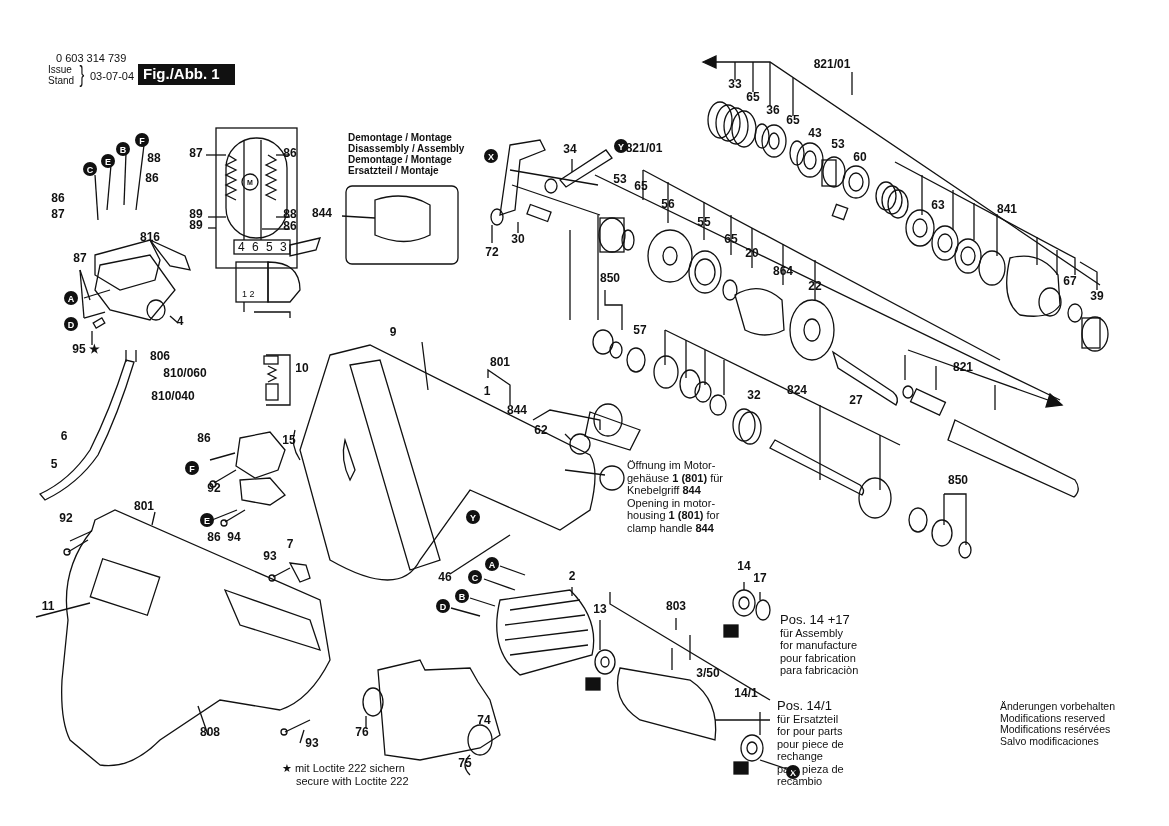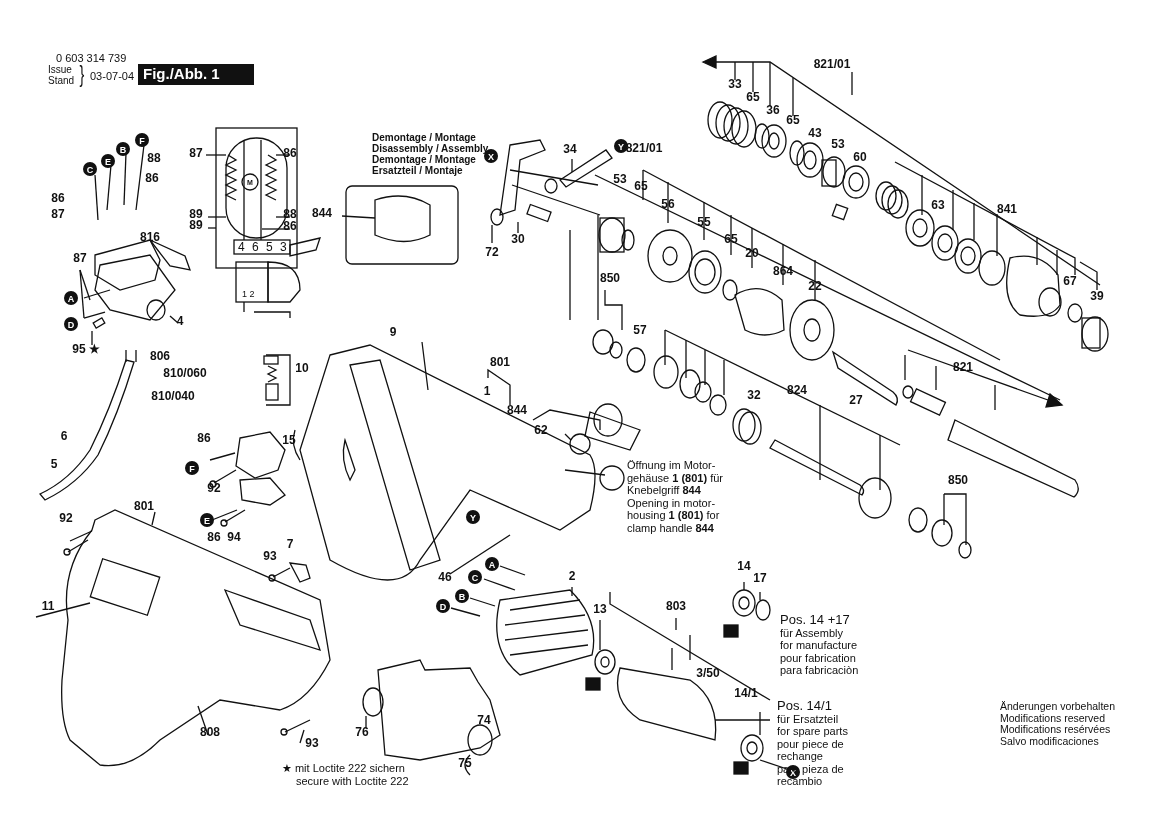--- a/index.html
+++ b/index.html
@@ -4,24 +4,24 @@
 <style>
   html, body { margin:0; padding:0; background:#ffffff; }
   body { width:1169px; height:826px; position:relative; overflow:hidden;
          font-family:"Liberation Sans", sans-serif; color:#111; }
   .abs { position:absolute; }
   .hdr-num { left:56px; top:52px; font-size:11px; }
   .hdr-issue { left:48px; top:64px; font-size:10px; line-height:11px; }
   .hdr-brace { left:78px; top:62px; font-size:24px; line-height:24px; font-weight:normal; transform:scaleX(0.6); }
   .hdr-date { left:90px; top:70px; font-size:11px; }
   .fig-badge { left:138px; top:64px; background:#111; color:#fff; font-weight:bold; font-size:15px;
-               padding:1px 19px 2px 5px; width:92px; height:18px; line-height:18px; }
+               padding:1px 0 2px 5px; width:92px; height:18px; line-height:18px; }
   .note { font-size:11px; line-height:12.5px; }
   .note b { font-weight:bold; }
-  .demo { left:348px; top:132px; font-size:10px; font-weight:bold; line-height:11px;margin-left:24px; }
+  .demo { left:348px; top:132px; font-size:10px; font-weight:bold; line-height:11px; }
   svg#diagram { position:absolute; left:0; top:0; }
   .lbl { font-family:"Liberation Sans", sans-serif; font-size:12px; fill:#111; }
   .lbl-b { font-weight:bold; }
   .circ-t { font-family:"Liberation Sans", sans-serif; font-size:9px; font-weight:bold; fill:#fff; text-anchor:middle; dominant-baseline:central; }
 </style>
 </head>
 <body>
 
 <div class="abs hdr-num">0 603 314 739</div>
 <div class="abs hdr-issue">
@@ -470,21 +470,21 @@
   <div style="font-size:13px;">Pos. 14 +17</div>
   <div>für Assembly</div>
   <div>for manufacture</div>
   <div>pour fabrication</div>
   <div>para fabricaciòn</div>
 </div>
 
 <div class="abs note" style="left:777px; top:700px;">
   <div style="font-size:13px;">Pos. 14/1</div>
   <div>für Ersatzteil</div>
-  <div>for spare parts</div>
+  <div>for pour parts</div>
   <div>pour piece de</div>
   <div>rechange</div>
   <div>para pieza de</div>
   <div>recambio</div>
 </div>
 
 <div class="abs note" style="left:282px; top:762px;">
   <div><span>★</span> <span>mit Loctite 222 sichern</span></div>
   <div style="padding-left:14px;">secure with Loctite 222</div>
 </div>

